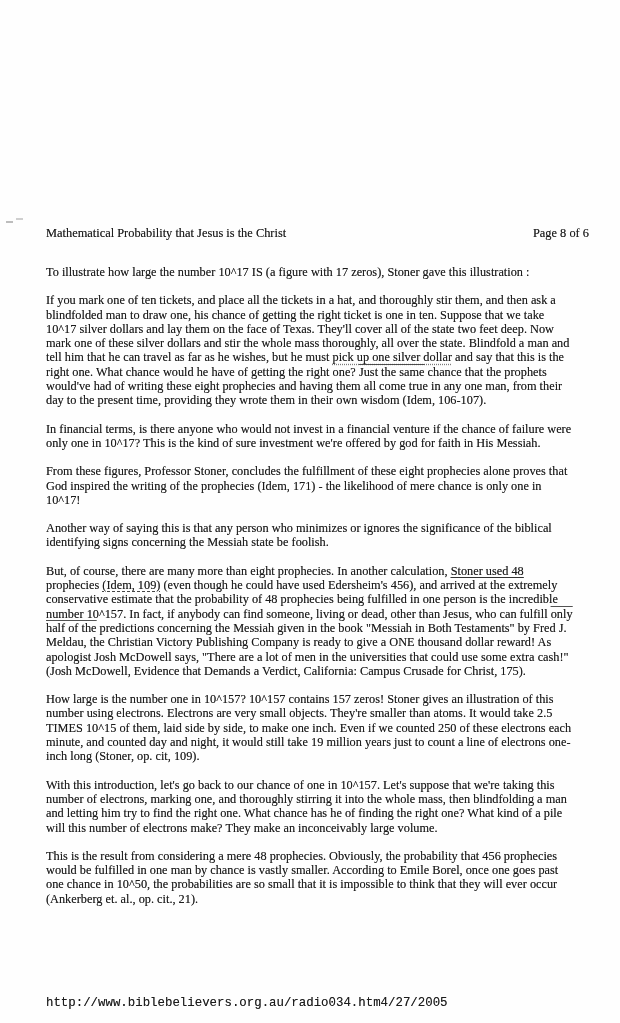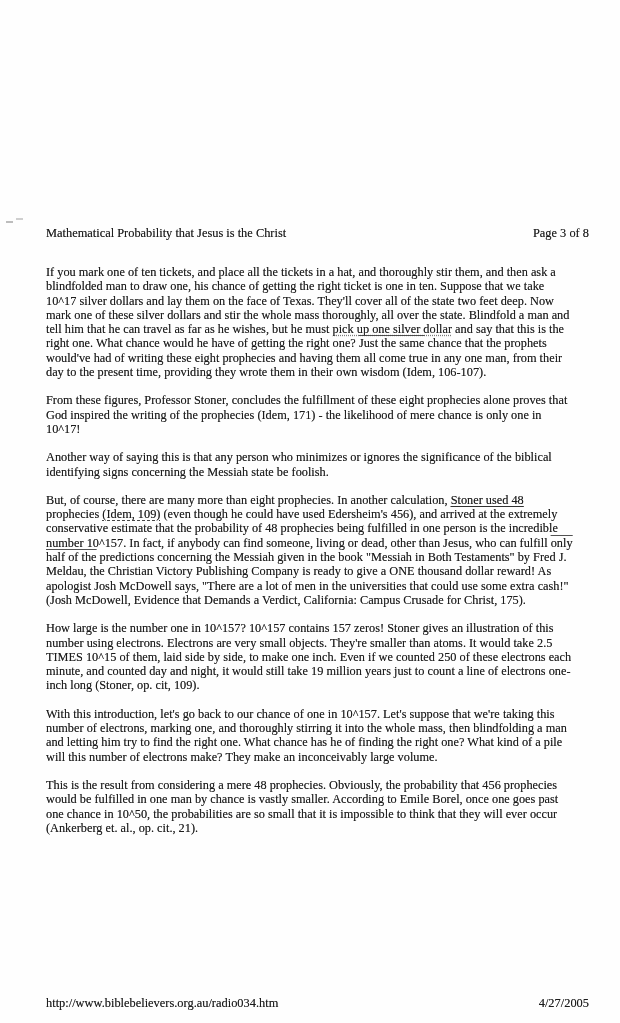--- a/index.html
+++ b/index.html
@@ -68,41 +68,44 @@
   .seg-overline {
     text-decoration: overline;
     text-decoration-color: rgba(70,70,70,0.8);
   }
   .footer-row {
     position: absolute;
     top: 996px;
     left: 46px;
     right: 44px;
     display: flex;
-    justify-content: space-between;
+    justify-content: flex-start;
     align-items: baseline;
     font-size: 12.4px;
     line-height: 14px;
     text-shadow: 0 0 0.5px rgba(28,28,28,0.55);
+    font-family: Liberation Mono, monospace;
   }
 </style>
 </head>
 <body>
 
 <div class="page">
 
   <div class="scan-artifact"></div>
 
   <div class="header-row">
     <span>Mathematical Probability that Jesus is the Christ</span>
-    <span>Page 3 of 8</span>
+    <span>Page 8 of 6</span>
   </div>
 
   <div class="doc-body">
+      <p><span class="seg-plain">To illustrate how large the number 10^17 IS (a figure with 17 zeros), Stoner gave this illustration :</span></p>
       <p><span class="seg-plain">If you mark one of ten tickets, and place all the tickets in a hat, and thoroughly stir them, and then ask a blindfolded man to draw one, his chance of getting the right ticket is one in ten. Suppose that we take 10^17 silver dollars and lay them on the face of Texas. They'll cover all of the state two feet deep. Now mark one of these silver dollars and stir the whole mass thoroughly, all over the state. Blindfold a man and tell him that he can travel as far as he wishes, but he must </span><span class="seg-dot-underline">pick up one silver dollar</span><span class="seg-plain"> and say that this is the right one. What chance would he have of getting the right one? </span><span class="seg-overline">Just the same</span><span class="seg-plain"> chance that the prophets would've had of writing these eight prophecies and having them all come true in any one man, from their day to the present time, providing they wrote them in their own wisdom (Idem, 106-107).</span></p>
+      <p><span class="seg-plain">In financial terms, is there anyone who would not invest in a financial venture if the chance of failure were only one in 10^17? This is the kind of sure investment we're offered by god for faith in His Messiah.</span></p>
       <p><span class="seg-plain">From these figures, Professor Stoner, concludes the fulfillment of these eight prophecies alone proves that God inspired the writing of the prophecies (Idem, 171) - the likelihood of mere chance is only one in 10^17!</span></p>
       <p><span class="seg-plain">Another way of saying this is that any person who minimizes or ignores the significance of the biblical identifying signs concerning the Messiah state be foolish.</span></p>
       <p><span class="seg-plain">But, of course, there are many more than eight prophecies. In another calculation, </span><span class="seg-underline">Stoner used 48</span><span class="seg-plain"> prophecies </span><span class="seg-dash-underline">(Idem, 109)</span><span class="seg-plain"> (even though he could have used Edersheim's 456), and arrived at the extremely conservative estimate that the probability of 48 prophecies being fulfilled in one person is the incredible number 10^157. In fact, if anybody can find someone, living or dead, other than Jesus, who can fulfill </span><span class="seg-overline">only half of the</span><span class="seg-plain"> predictions concerning the Messiah given in the book "Messiah in Both Testaments" by Fred J. Meldau, the Christian Victory Publishing Company is ready to give a ONE thousand dollar reward! As apologist Josh McDowell says, "There are a lot of men in the universities that could use some extra cash!" (Josh McDowell, Evidence that Demands a Verdict, California: Campus Crusade for Christ, 175).</span></p>
       <p><span class="seg-plain">How large is the number one in 10^157? 10^157 contains 157 zeros! Stoner gives an illustration of this number using electrons. Electrons are very small objects. They're smaller than atoms. It would take 2.5 TIMES 10^15 of them, laid side by side, to make one inch. Even if we counted 250 of these electrons each minute, and counted day and night, it would still take 19 million years just to count a line of electrons one-inch long (Stoner, op. cit, 109).</span></p>
       <p><span class="seg-plain">With this introduction, let's go back to our chance of one in 10^157. Let's suppose that we're taking this number of electrons, marking one, and thoroughly stirring it into the whole mass, then blindfolding a man and letting him try to find the right one. What chance has he of finding the right one? What kind of a pile will this number of electrons make? They make an inconceivably large volume.</span></p>
       <p><span class="seg-plain">This is the result from considering a mere 48 prophecies. Obviously, the probability that 456 prophecies would be fulfilled in one man by chance is vastly smaller. According to Emile Borel, once one goes past one chance in 10^50, the probabilities are so small that it is impossible to think that they will ever occur (Ankerberg et. al., op. cit., 21).</span></p>
     </div>
 
   <div class="footer-row">
     <span>http://www.biblebelievers.org.au/radio034.htm</span>

